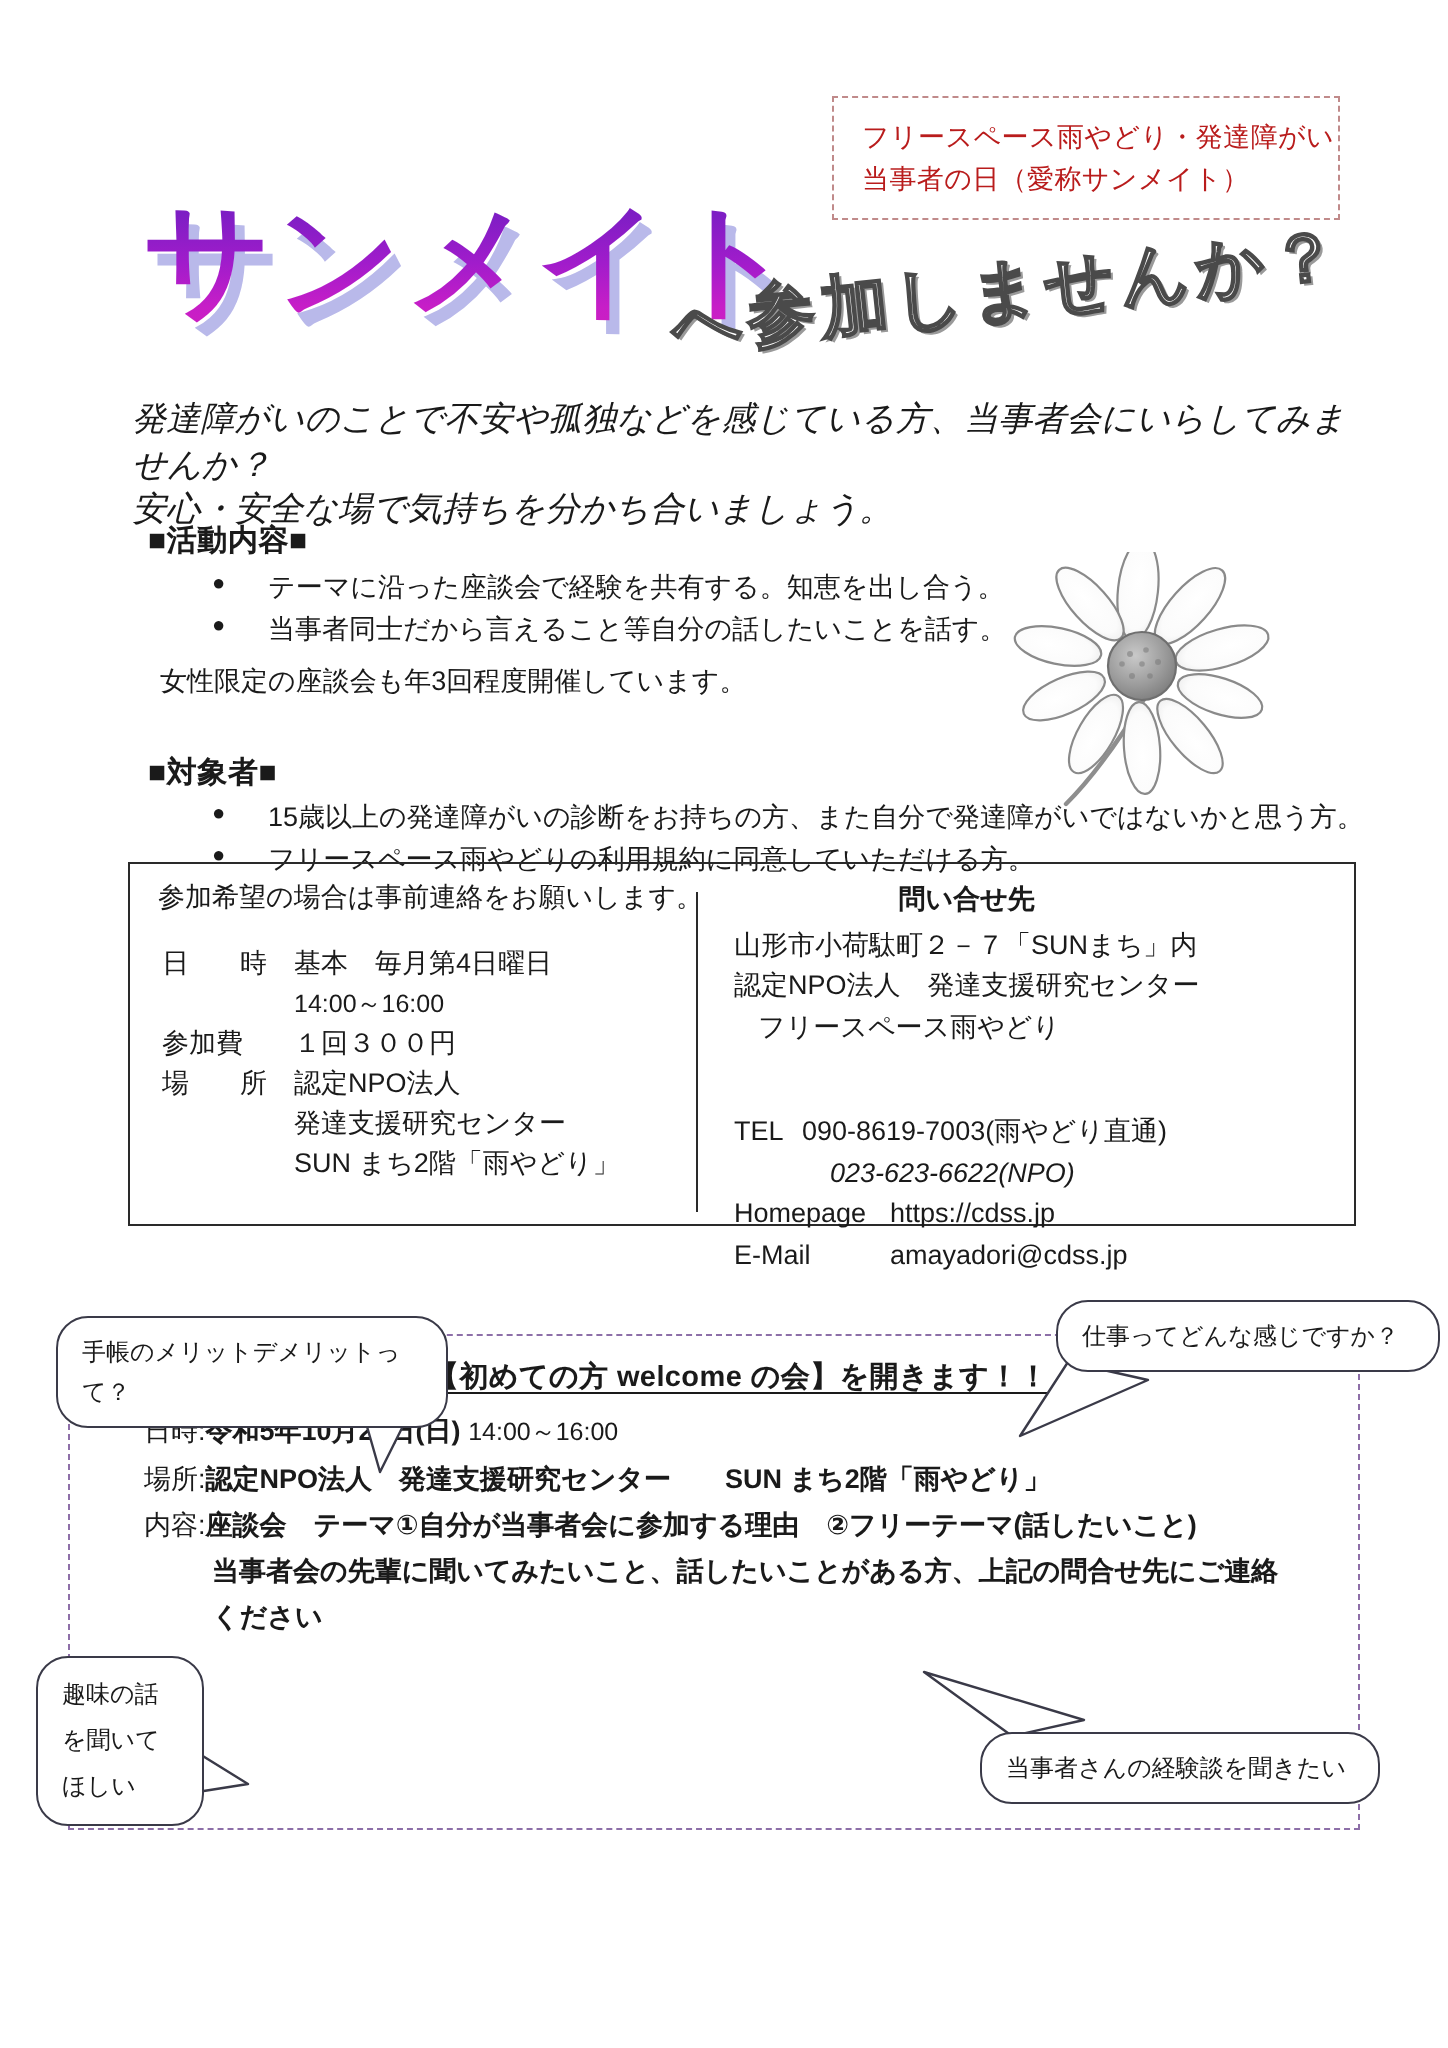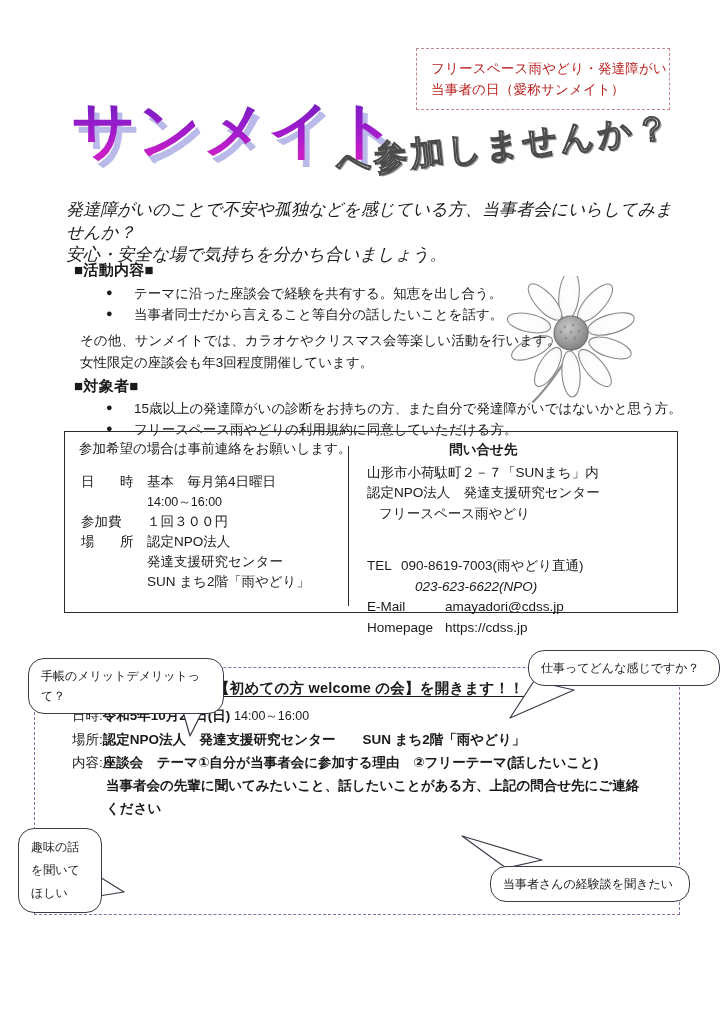--- a/index.html
+++ b/index.html
@@ -196,21 +196,20 @@
   </svg>
 
   <div class="sec-h sec1">■活動内容■</div>
   <div class="bul b1">
     <ul>
       <li>テーマに沿った座談会で経験を共有する。知恵を出し合う。</li>
       <li>当事者同士だから言えること等自分の話したいことを話す。</li>
     </ul>
   </div>
   <div class="para2">
-    <div>その他、サンメイトでは、カラオケやクリスマス会等楽しい活動を行います。</div>
     <div>女性限定の座談会も年3回程度開催しています。</div>
   </div>
 
   <div class="sec-h sec2">■対象者■</div>
   <div class="bul b2">
     <ul>
       <li>15歳以上の発達障がいの診断をお持ちの方、また自分で発達障がいではないかと思う方。</li>
       <li>フリースペース雨やどりの利用規約に同意していただける方。</li>
     </ul>
   </div>
@@ -240,22 +239,22 @@
       <div class="ib-sub">SUN まち2階「雨やどり」</div>
     </div>
 
     <div class="ct">
       <div class="ct-h">問い合せ先</div>
       <div>山形市小荷駄町２－７「SUNまち」内</div>
       <div>認定NPO法人　発達支援研究センター</div>
       <div class="ind1">フリースペース雨やどり</div>
       <div><span class="lbl2">TEL</span><span>090-8619-7003(雨やどり直通)</span></div>
       <div class="ind2">023-623-6622(NPO)</div>
+      <div><span class="lbl">Homepage</span><span>https://cdss.jp</span></div>
       <div><span class="lbl">E-Mail</span><span>amayadori@cdss.jp</span></div>
-      <div><span class="lbl">Homepage</span><span>https://cdss.jp</span></div>
     </div>
   </div>
 
   <div class="botpanel"></div>
   <div class="welcome-h">【初めての方 welcome の会】を開きます！！</div>
   <div class="botlines">
     <div><span class="lab">日時:</span><span class="bold">令和5年10月29日(日)</span>&nbsp;<span class="small">14:00～16:00</span></div>
     <div><span class="lab">場所:</span><span class="bold">認定NPO法人　発達支援研究センター　　SUN まち2階「雨やどり」</span></div>
     <div><span class="lab">内容:</span><span class="bold">座談会　テーマ①自分が当事者会に参加する理由　②フリーテーマ(話したいこと)</span></div>
     <div class="ind bold">当事者会の先輩に聞いてみたいこと、話したいことがある方、上記の問合せ先にご連絡ください</div>

